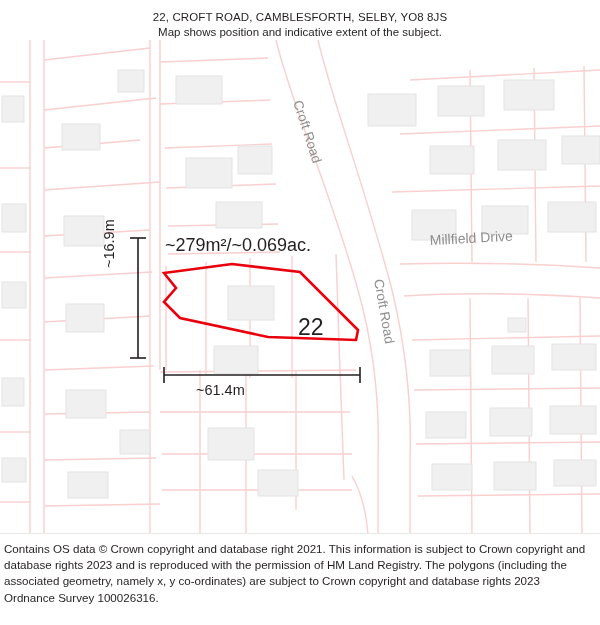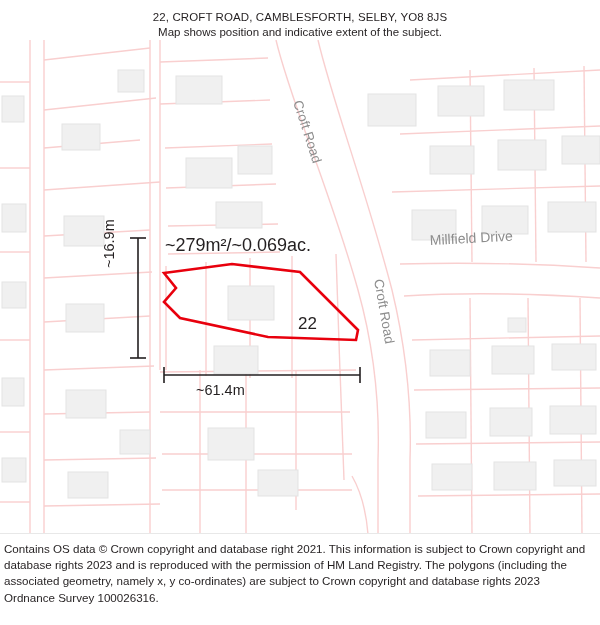--- a/index.html
+++ b/index.html
@@ -61,21 +61,21 @@
     top: 178px;
     font-size: 18px;
     color: #231f20;
     white-space: nowrap;
     margin-top: 17px;
   }
   .plot-number {
     position: absolute;
     left: 298px;
     top: 274px;
-    font-size: 17px;
+    font-size: 23px;
     color: #231f20;
   }
   .dim-horizontal {
     position: absolute;
     left: 196px;
     top: 342px;
     font-size: 14.5px;
     color: #231f20;
     white-space: nowrap;
   }

